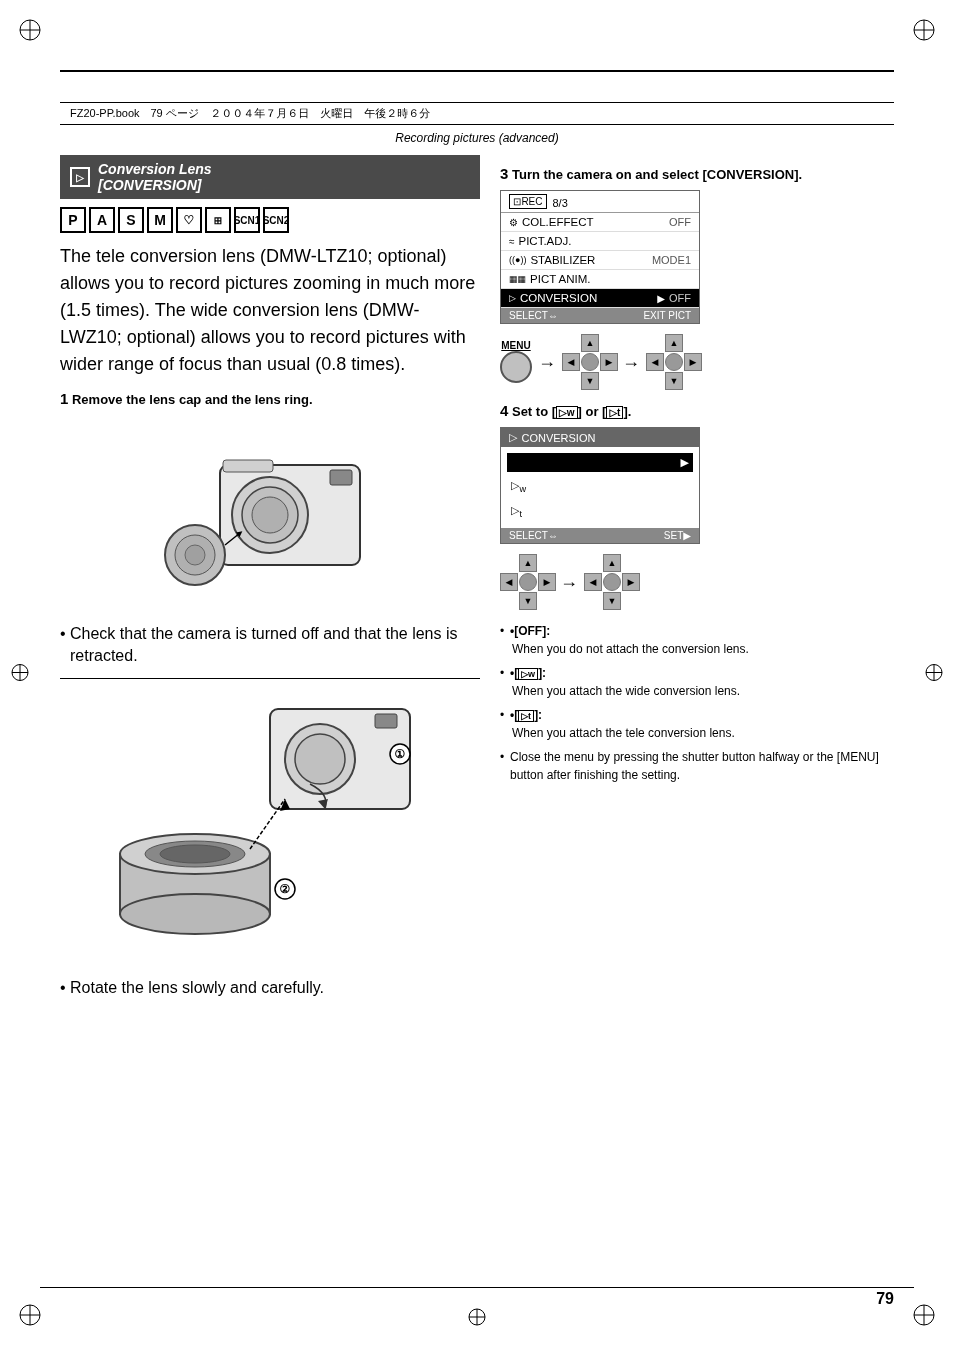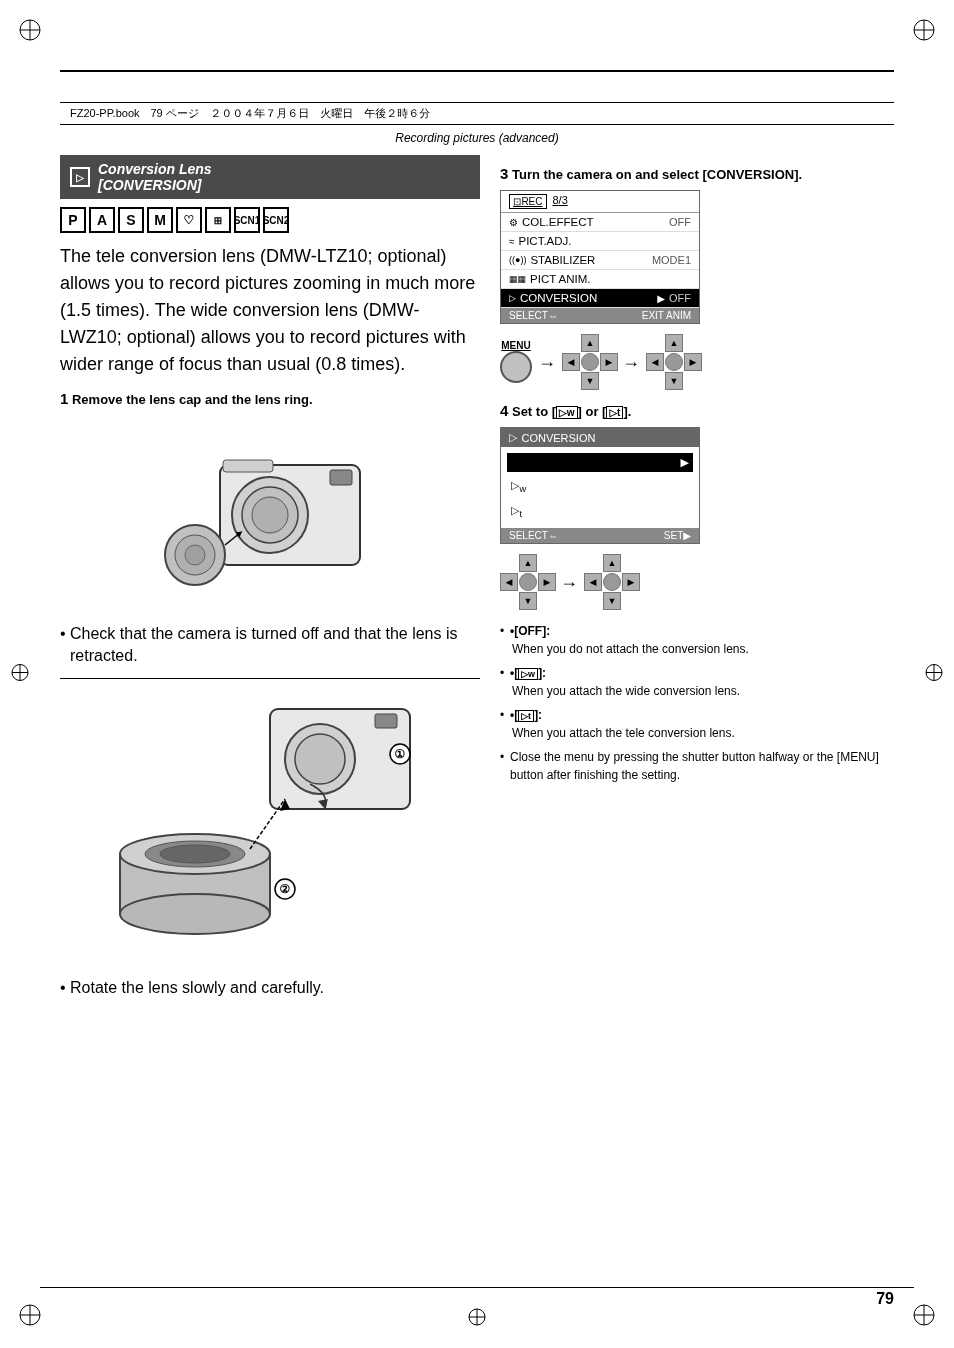--- a/index.html
+++ b/index.html
@@ -150,24 +150,23 @@
       border: 1px solid #666;
       background: #f0f0f0;
       width: 200px;
       margin-bottom: 10px;
     }
     .menu-header {
       background: #fff;
       padding: 3px 8px;
       border-bottom: 1px solid #999;
       display: flex;
-      align-items: flex-start;
+      align-items: flex-end;
       gap: 6px;
       font-size: 12px;
-      text-decoration: underline;
     }
     .menu-row {
       display: flex;
       align-items: center;
       padding: 3px 8px;
       font-size: 11.5px;
       border-bottom: 1px solid #ddd;
       background: #fff;
       gap: 4px;
     }
@@ -449,21 +448,21 @@
         </div>
 
         <div class="menu-row highlighted">
           <span style="font-size:9px;">▷</span>
           <span class="menu-label">CONVERSION</span>
           <span style="margin-left:auto;font-size:10px;">▶</span>
           <span class="menu-value" style="color:#ccc;">OFF</span>
         </div>
         <div class="menu-footer">
           <span>SELECT⇔</span>
-          <span>EXIT ANIM</span>
+          <span>EXIT PICT</span>
         </div>
       </div>
 
       <div style="display:flex;align-items:center;gap:6px;margin-bottom:14px;">
 
         <div style="display:flex;flex-direction:column;align-items:center;text-decoration:underline;">
           <span style="font-size:10px;font-weight:bold;">MENU</span>
           <div style="width:32px;height:32px;border-radius:50%;background:#c0c0c0;border:2px solid #555;display:flex;align-items:center;justify-content:center;"></div>
         </div>
 

